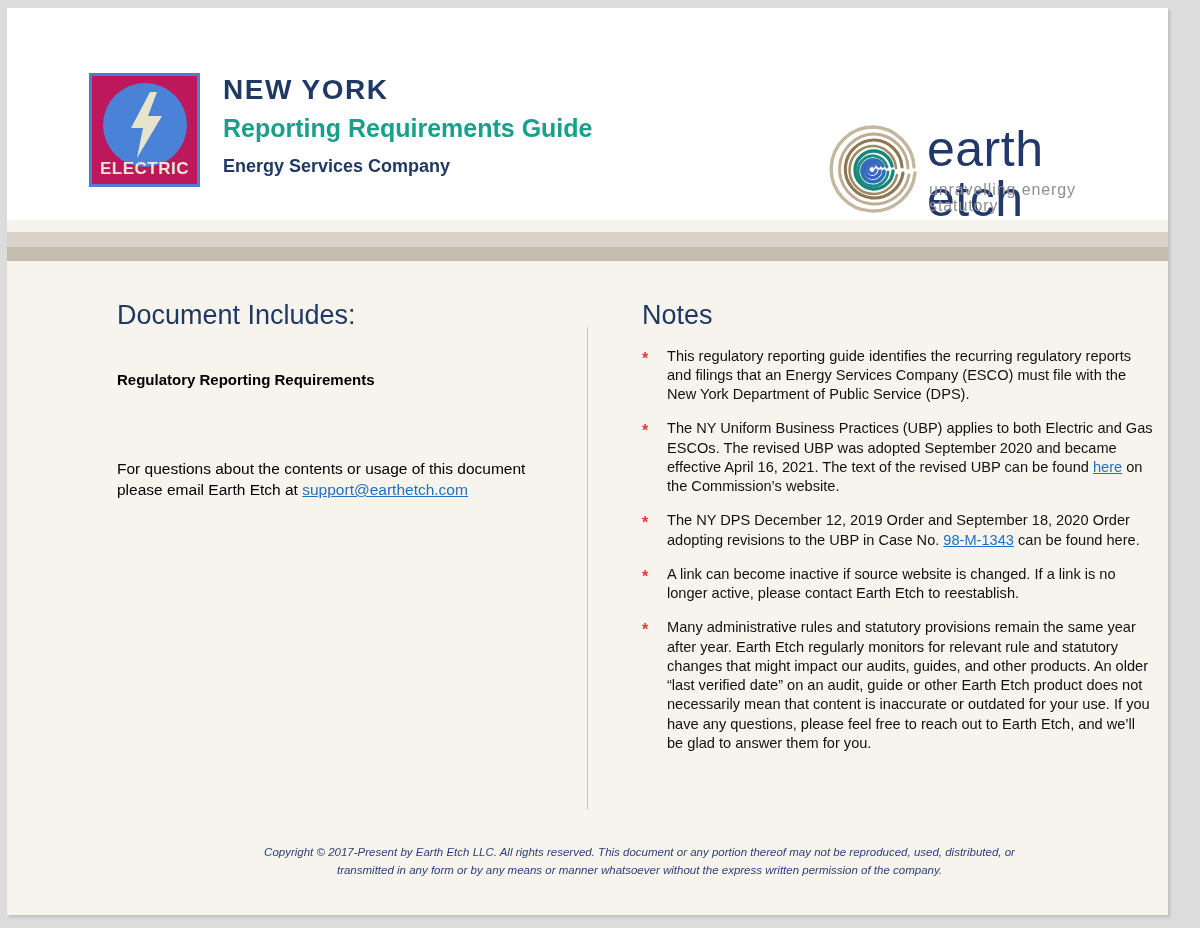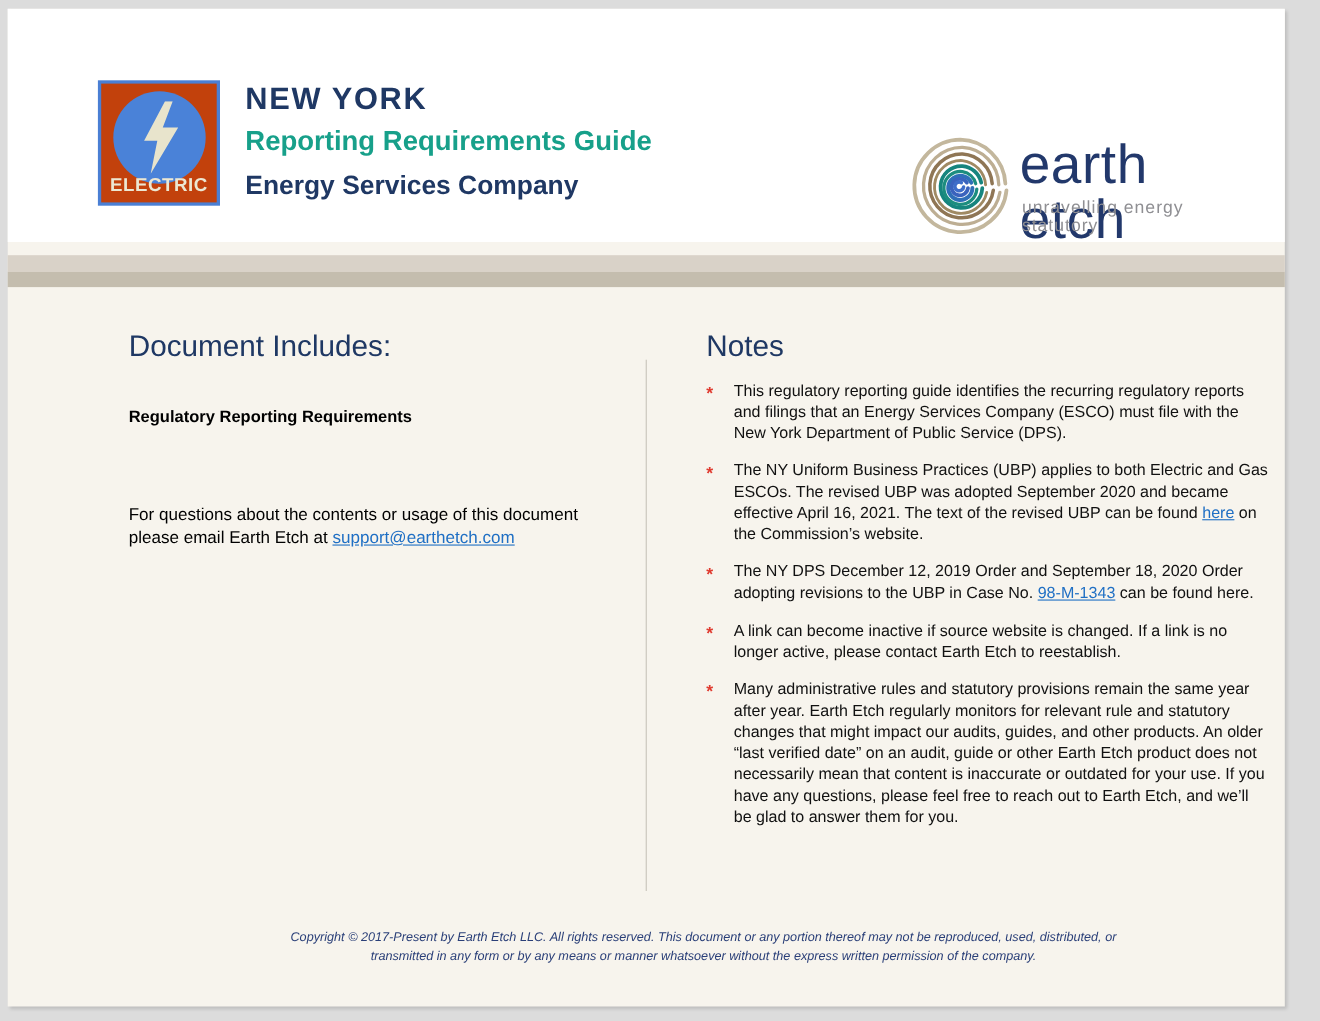--- a/index.html
+++ b/index.html
@@ -48,21 +48,21 @@
     position: absolute;
     inset: 0;
     background: #4a7fd4;
   }
   .el-inner {
     position: absolute;
     left: 3px;
     top: 3px;
     right: 3px;
     bottom: 3px;
-    background: #c2410c;
+    background: #be185d;
   }
   .el-circle {
     position: absolute;
     left: 11px;
     top: 7px;
     width: 84px;
     height: 84px;
     border-radius: 50%;
     background: #4a82d8;
   }
@@ -100,21 +100,21 @@
     line-height: 1;
     margin: 0;
   }
   #doc-subtitle {
     font-size: 25px;
     color: #17a08a;
     margin: 12px 0 0 0;
     line-height: 1;
   }
   #doc-type {
-    font-size: 24px;
+    font-size: 18px;
     color: #1f3864;
     margin: 16px 0 0 0;
     line-height: 1;
   }
 
   
   #logo-earthetch {
     position: absolute;
     left: 815px;
     top: 62px;

